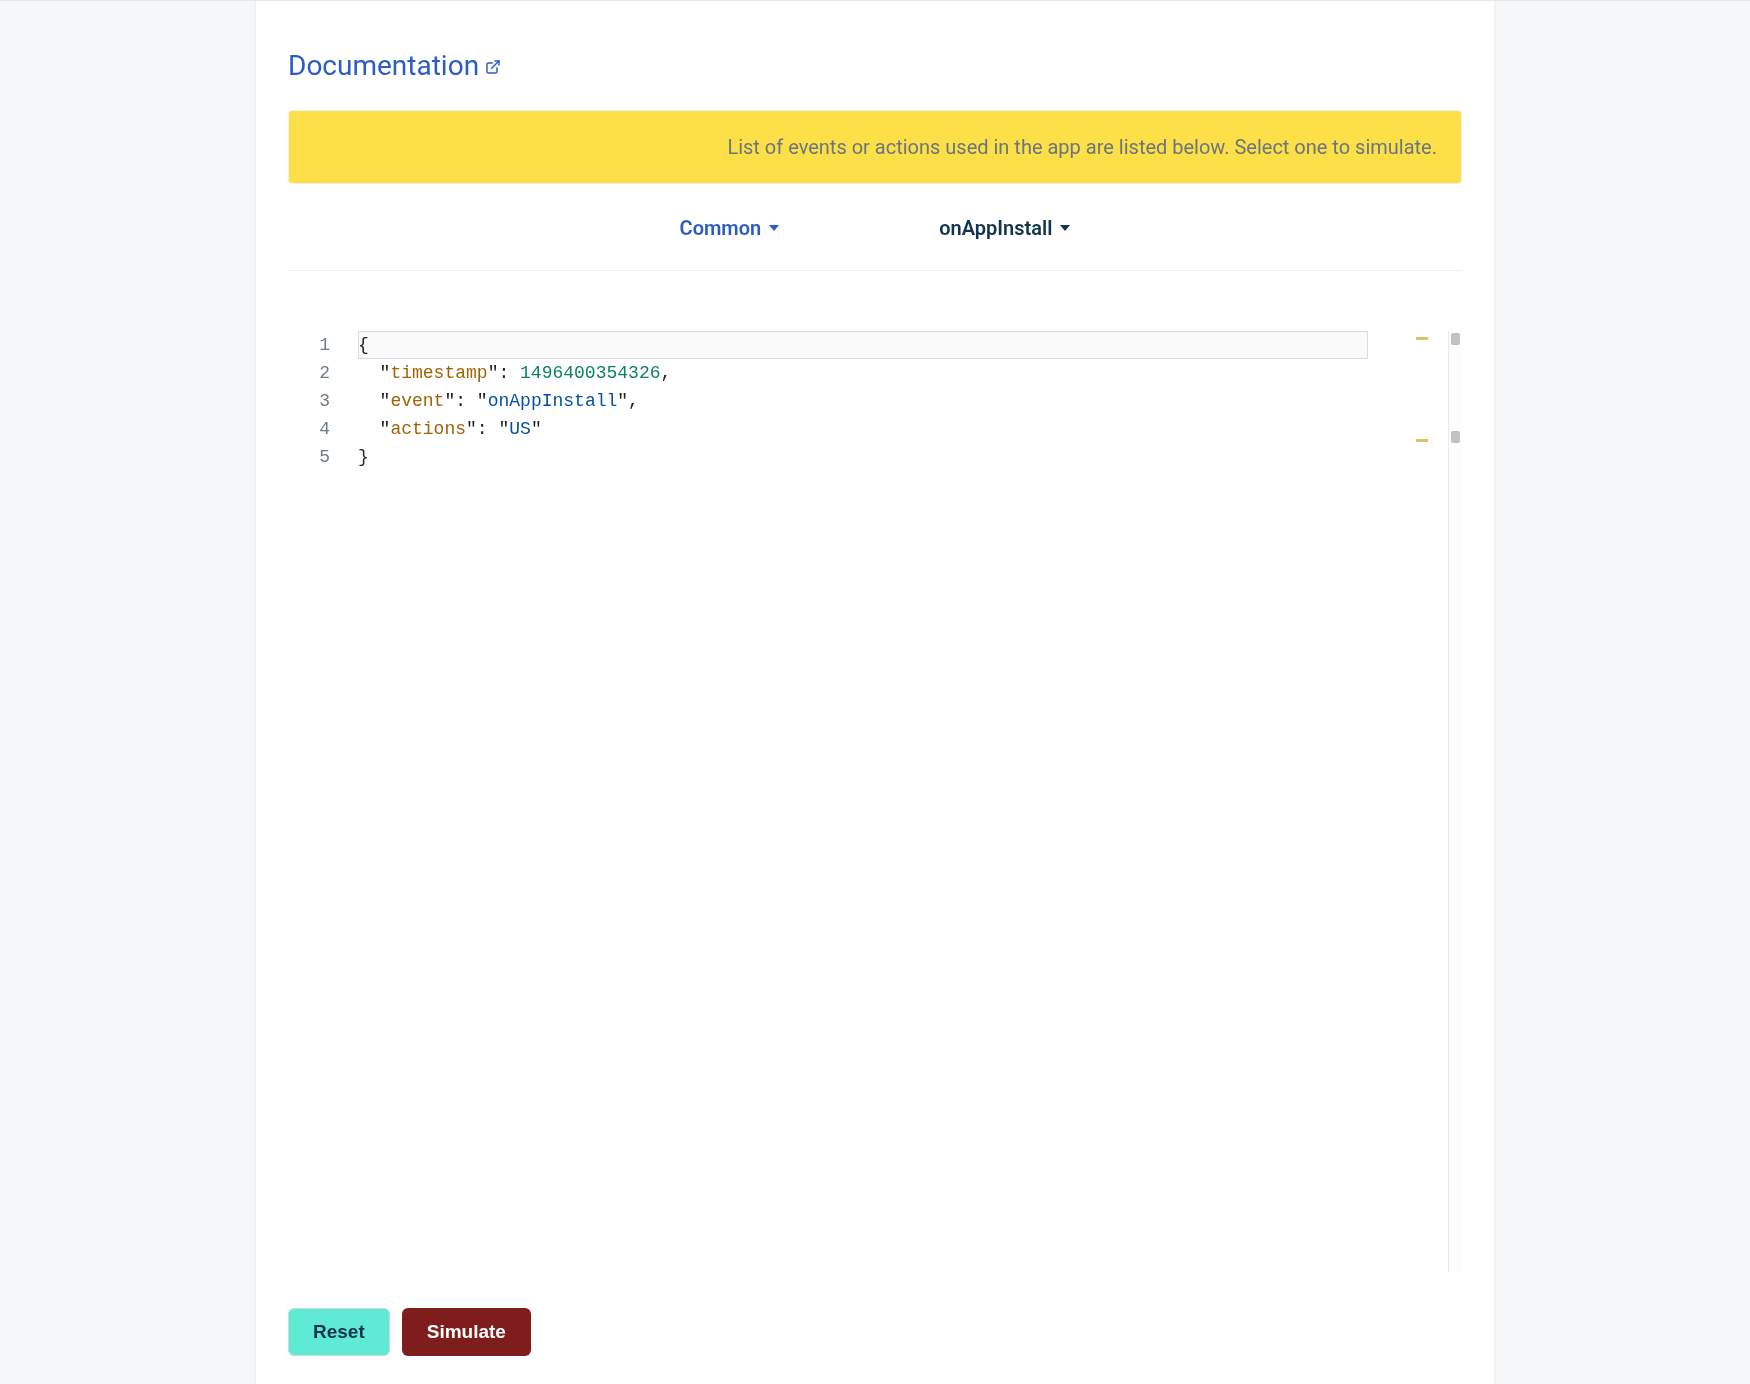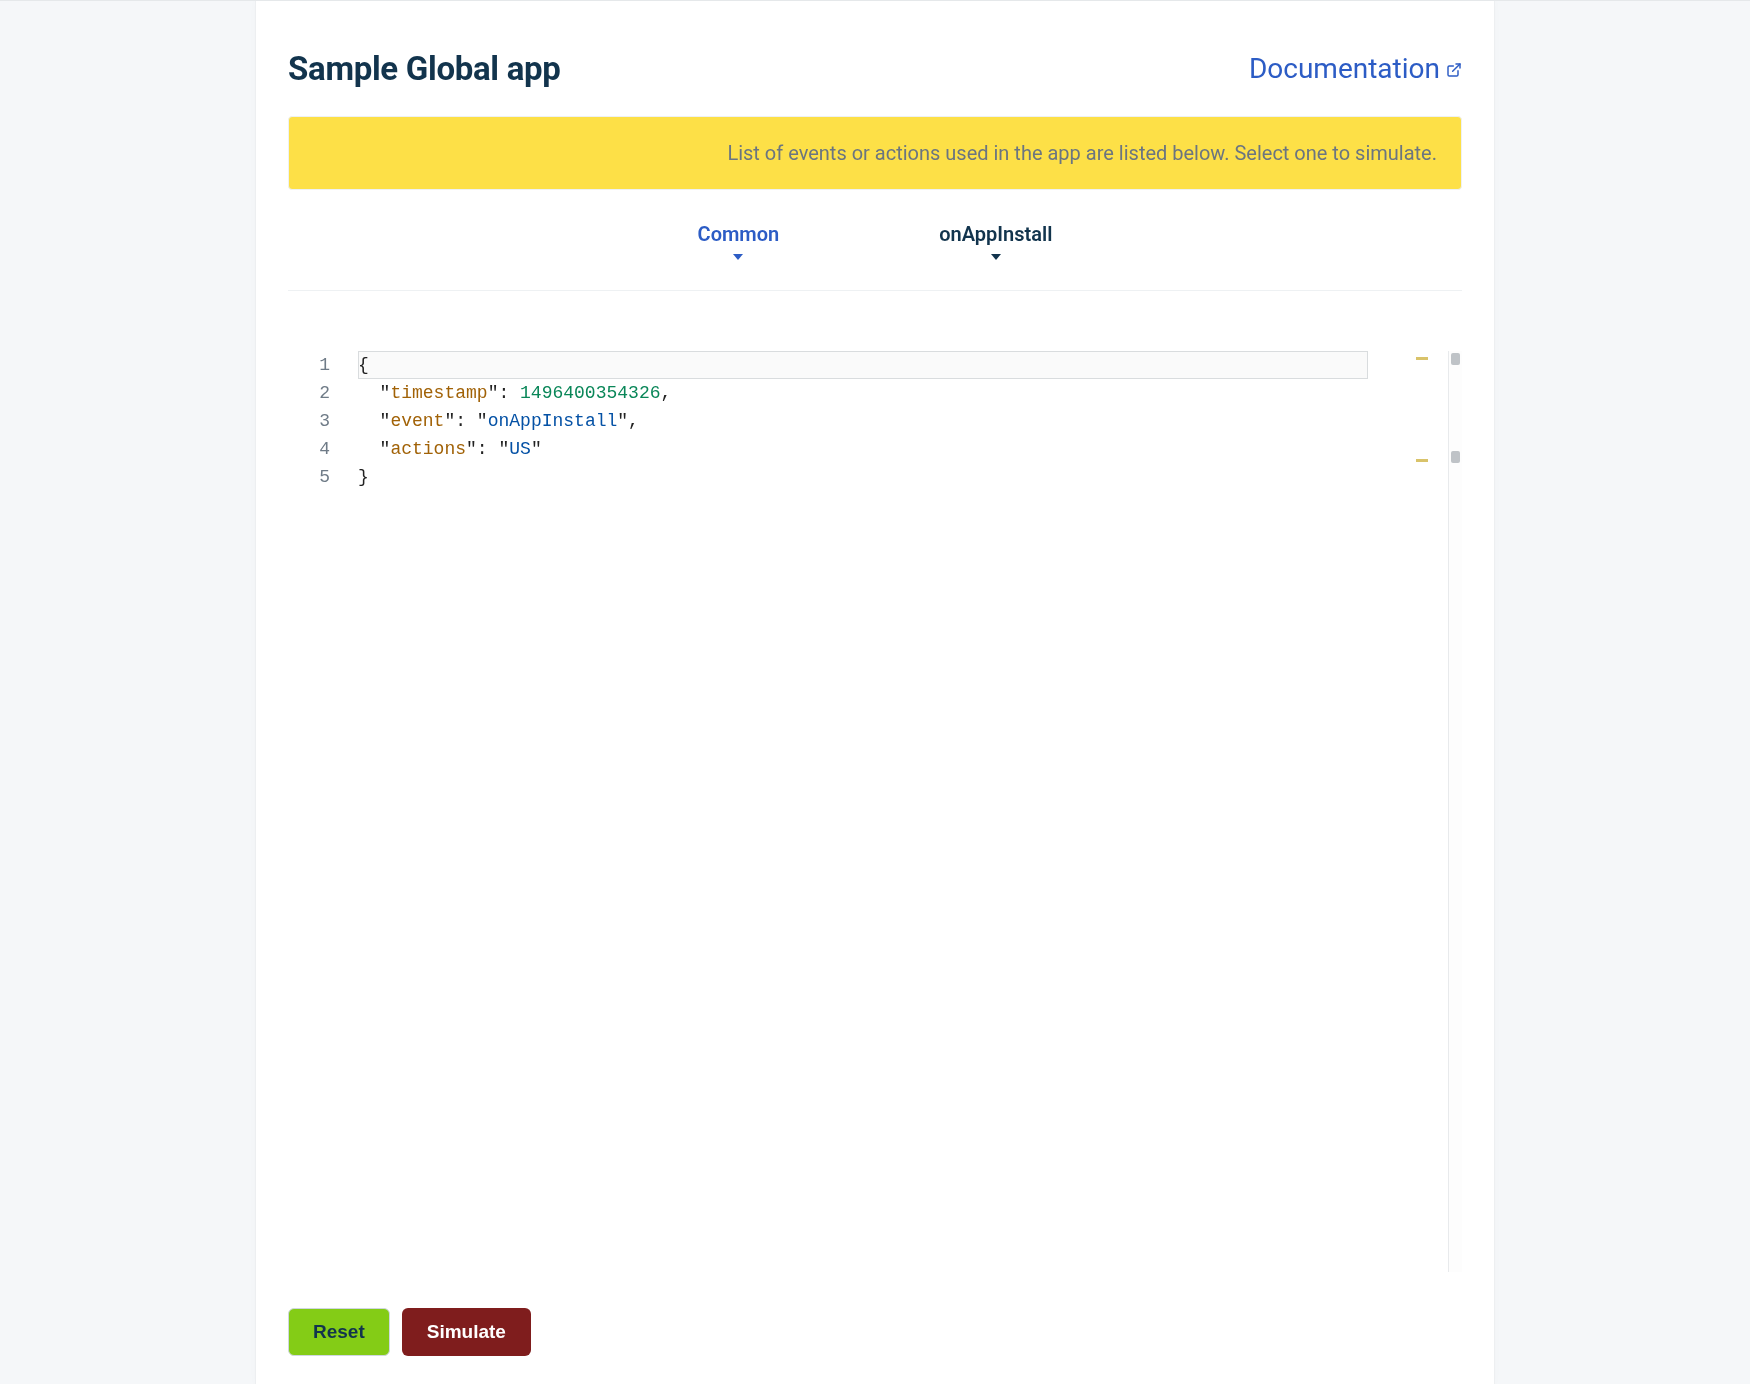--- a/index.html
+++ b/index.html
@@ -62,21 +62,20 @@
     padding: 32px 0 30px 0;
     border-bottom: 1px solid #eef1f3;
   }
   .dd {
     display: inline-flex;
     align-items: center;
     gap: 8px;
     font-size: 20px;
     font-weight: 600;
     cursor: pointer;
-    flex-direction: column;
   }
   .dd.common { color: #2c5cc5; }
   .dd.event  { color: #12344d; }
   .caret {
     width: 0; height: 0;
     border-left: 5px solid transparent;
     border-right: 5px solid transparent;
     border-top: 6px solid currentColor;
   }
   .editor-wrap {
@@ -154,36 +153,35 @@
   }
   .btn {
     font-size: 19px;
     font-weight: 600;
     padding: 12px 24px;
     border-radius: 6px;
     cursor: pointer;
     border: 1px solid transparent;
   }
   .btn-secondary {
-    background: #84cc16;
+    background: #5eead4;
     border-color: #cfd7df;
     color: #12344d;
   }
   .btn-primary {
     background: #7f1d1d;
     color: #ffffff;
   }
 </style>
 </head>
 <body>
 
 <div class="panel">
 
   <div class="header-row">
-    <h1 class="title">Sample Global app</h1>
     <a class="doc-link">
       <span>Documentation</span>
       <span>
         <svg viewBox="0 0 24 24" fill="none" stroke="#2c5cc5" stroke-width="2.2" stroke-linecap="round" stroke-linejoin="round">
           <path d="M18 13v6a2 2 0 0 1-2 2H5a2 2 0 0 1-2-2V8a2 2 0 0 1 2-2h6"></path>
           <polyline points="15 3 21 3 21 9"></polyline>
           <line x1="10" y1="14" x2="21" y2="3"></line>
         </svg>
       </span>
     </a>

